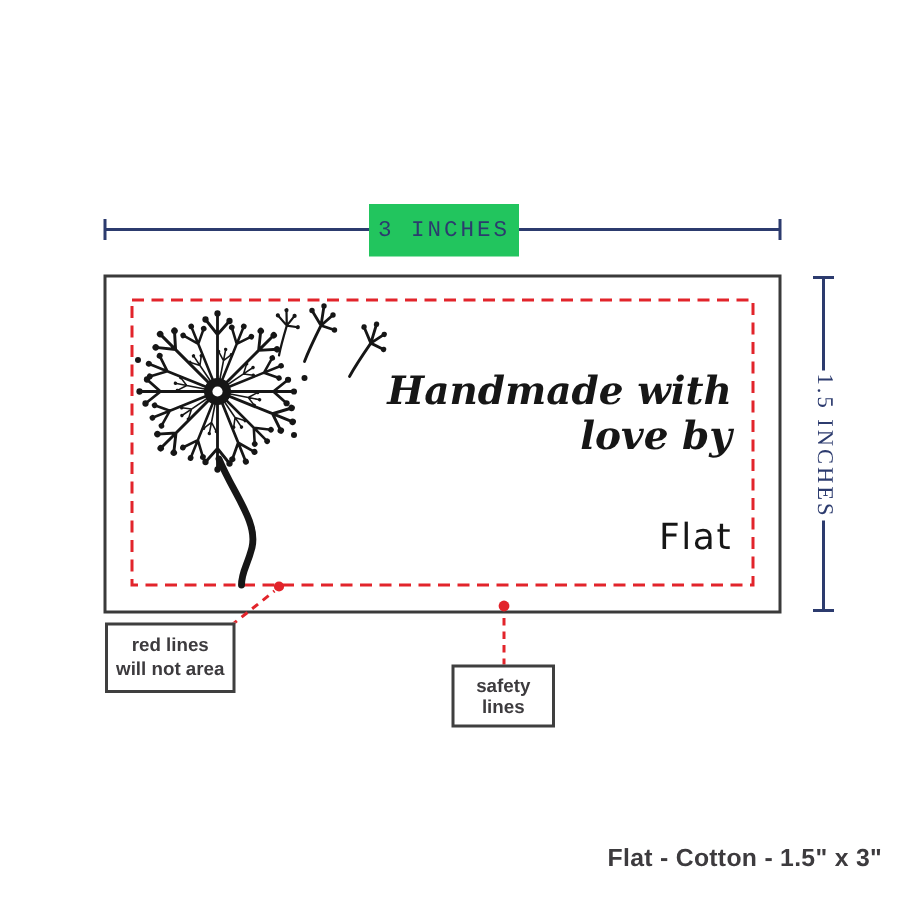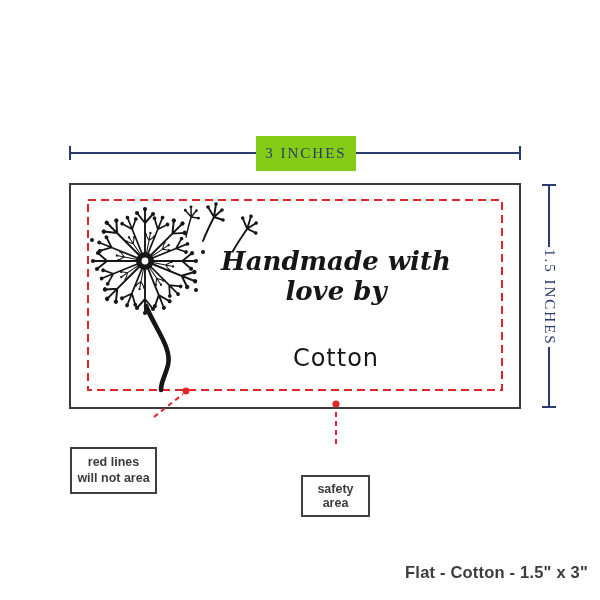--- a/index.html
+++ b/index.html
@@ -15,22 +15,22 @@
     font-family:"Liberation Sans",sans-serif;overflow:hidden;
   }
   .abs{position:absolute;}
 
   
   .dim-line-h{left:70px;top:152px;width:450px;height:2px;background:var(--navy);}
   .cap-v{width:2px;height:14px;background:var(--navy);top:146px;}
   .cap-v.left{left:69px;}
   .cap-v.right{left:519px;}
   .dim-label-h{
-    left:256px;top:136px;width:100px;height:35px;background:#84cc16;
-    color:var(--navy);font-family:Liberation Serif, serif;font-size:15px;
+    left:246px;top:136px;width:100px;height:35px;background:#22c55e;
+    color:var(--navy);font-family:Liberation Mono, monospace;font-size:15px;
     letter-spacing:2px;display:flex;align-items:center;justify-content:center;
   }
 
   
   .dim-line-v{left:548px;top:185px;width:2px;height:222px;background:var(--navy);}
   .cap-h{width:14px;height:2px;background:var(--navy);left:542px;}
   .cap-h.top{top:184px;}
   .cap-h.bottom{top:406px;}
   .dim-label-v{
     left:533px;top:247px;width:32px;height:100px;background:#fff;
@@ -45,29 +45,29 @@
     box-sizing:border-box;border:2px solid var(--outline);background:transparent;
   }
 
   
   .overlay{left:0;top:0;width:600px;height:600px;}
   .st{stroke:var(--ink);stroke-width:1.9;fill:none;stroke-linecap:round;}
   .stem{stroke:var(--ink);stroke-width:4.6;fill:none;stroke-linecap:round;}
   .redline{stroke:var(--red);stroke-width:2;fill:none;}
 
   
-  .label-text{color:var(--ink);text-align:center;left:196px;width:280px;}
+  .label-text{color:var(--ink);text-align:right;left:208px;width:280px;}
   .script-line{top:246px;font-family:"DejaVu Serif",serif;font-style:italic;font-weight:700;font-size:26px;}
   .name-line{top:292px;font-family:"DejaVu Serif",serif;font-weight:700;font-size:35px;}
   .blank-line{top:344px;font-family:"DejaVu Sans",sans-serif;font-size:24px;letter-spacing:1px;}
 
   
   .callout{
     background:#fff;border:2px solid #3f3f3f;color:var(--gray-text);
-    text-align:center;font-weight:700;box-sizing:border-box;margin-top:32px;
+    text-align:center;font-weight:700;box-sizing:border-box;
   }
   .callout-red{left:70px;top:415px;width:87px;padding:5px 2px;font-size:12.5px;line-height:1.3;}
   .callout-safety{left:301px;top:443px;width:69px;padding:5px 2px;font-size:12.5px;}
 
   
   .footer{right:12px;top:563px;font-size:16.5px;font-weight:700;color:var(--gray-text);letter-spacing:.2px;}
 </style>
 </head>
 <body>
 
@@ -142,23 +142,23 @@
   </svg>
 
   <div class="abs dim-label-h">3 INCHES</div>
 
   <div class="abs dim-line-v"></div>
   <div class="abs cap-h top"></div>
   <div class="abs cap-h bottom"></div>
   <div class="abs dim-label-v">1.5 INCHES</div>
 
   <div class="abs label-text script-line">Handmade with love by</div>
-  <div class="abs label-text blank-line">Cotton</div>
+  <div class="abs label-text blank-line">Flat</div>
 
   <div class="abs callout callout-red">
     <div>red lines</div>
     <div>will not area</div>
   </div>
-  <div class="abs callout callout-safety">safety area</div>
+  <div class="abs callout callout-safety">safety lines</div>
 
   <div class="abs footer">Flat - Cotton - 1.5" x 3"</div>
 
 </div>
 
 </body></html>

